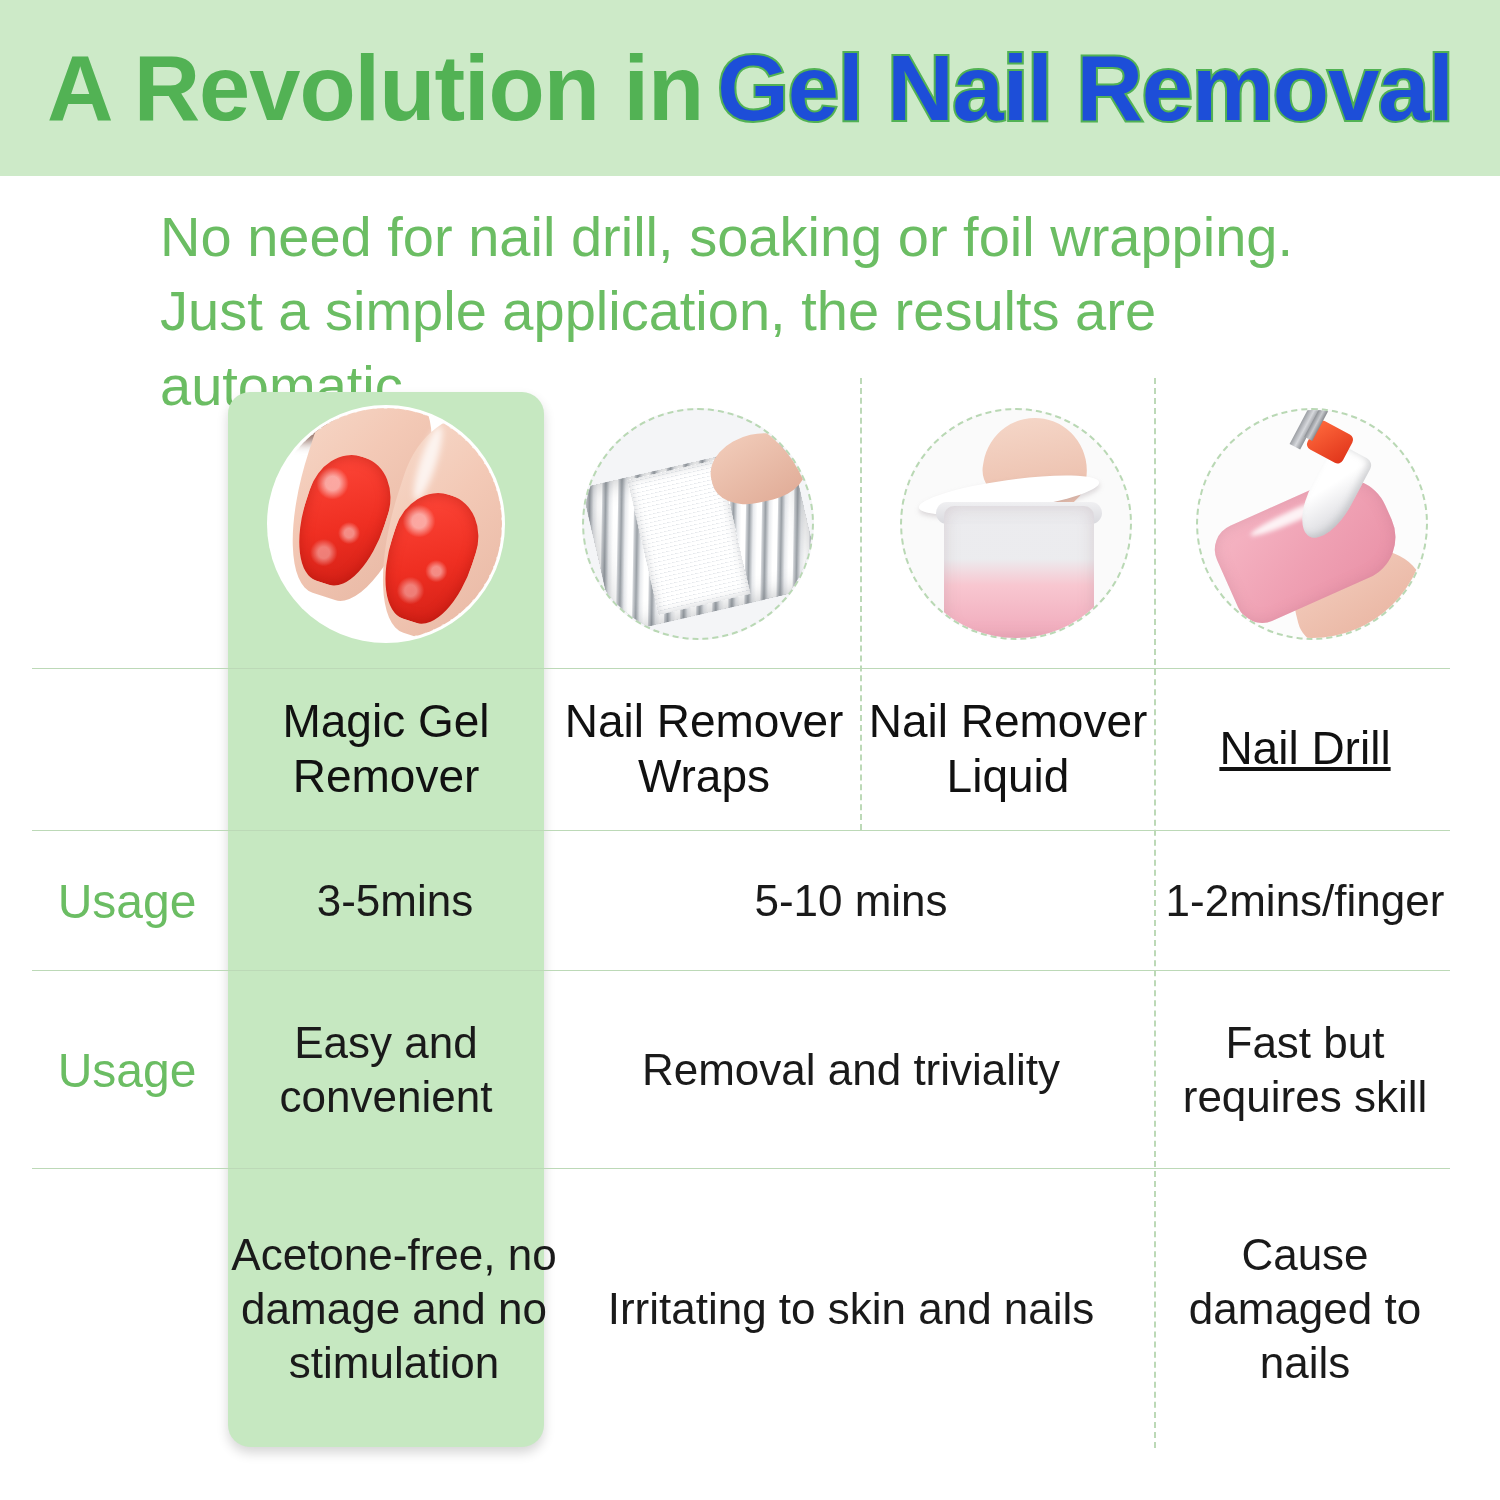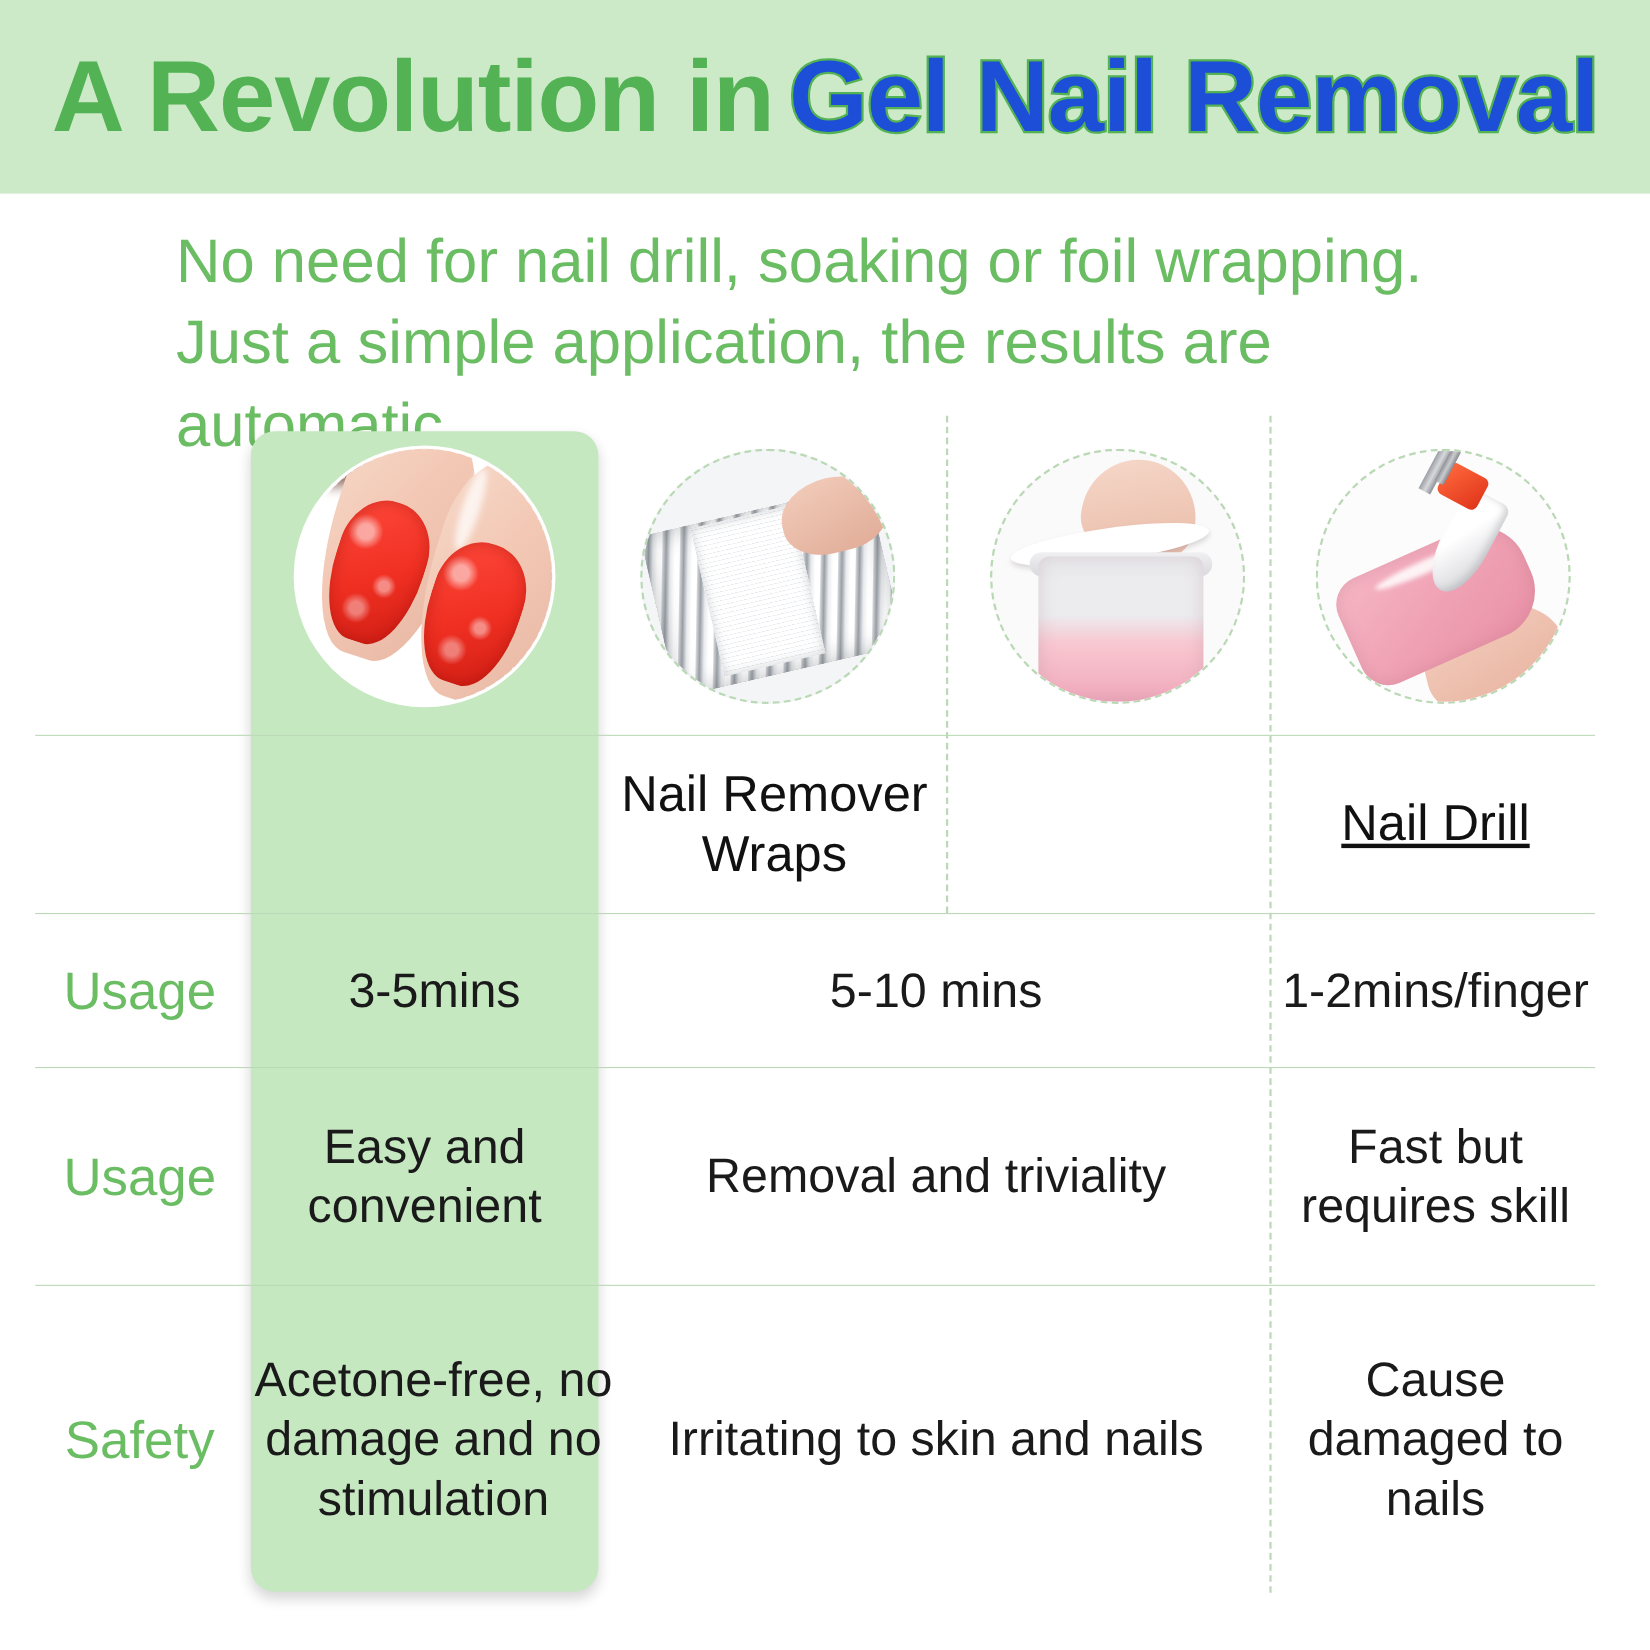--- a/index.html
+++ b/index.html
@@ -252,33 +252,34 @@
     <div class="hrule" style="top:452px;"></div>
     <div class="hrule" style="top:592px;"></div>
     <div class="hrule" style="top:790px;"></div>
 
     <div class="vdash" style="left:828px; top:0px; height:452px;"></div>
 
     <div class="vdash" style="left:1122px; top:0px; height:1070px;"></div>
 
     <div class="grid">
 
+      <div class="cell hdrtext" style="left:196px; top:292px; width:316px; height:158px;">Magic Gel Remover</div>
       <div class="cell hdrtext" style="left:520px; top:292px; width:304px; height:158px;">Nail Remover Wraps</div>
+      <div class="cell hdrtext" style="left:834px; top:292px; width:284px; height:158px;">Nail Remover Liquid</div>
       <div class="cell hdrtext" style="left:1128px; top:292px; width:290px; height:158px;text-decoration:underline;">Nail Drill</div>
 
       <div class="cell rowlabel" style="left:0px; top:454px; width:190px; height:138px;">Usage</div>
       <div class="cell celltext" style="left:205px; top:454px; width:316px; height:138px;">3-5mins</div>
       <div class="cell celltext" style="left:520px; top:454px; width:598px; height:138px;">5-10 mins</div>
       <div class="cell celltext" style="left:1128px; top:454px; width:290px; height:138px;">1-2mins/finger</div>
 
       <div class="cell rowlabel" style="left:0px; top:594px; width:190px; height:196px;">Usage</div>
       <div class="cell celltext" style="left:196px; top:594px; width:316px; height:196px;">Easy and convenient</div>
       <div class="cell celltext" style="left:520px; top:594px; width:598px; height:196px;">Removal and triviality</div>
       <div class="cell celltext" style="left:1128px; top:594px; width:290px; height:196px;">Fast but requires skill</div>
 
-      <div class="cell rowlabel" style="left:0px; top:792px; width:190px; height:278px;">Safety</div>
       <div class="cell celltext" style="left:196px; top:792px; width:332px; height:278px;">Acetone-free, no damage and no stimulation</div>
       <div class="cell celltext" style="left:520px; top:792px; width:598px; height:278px;">Irritating to skin and nails</div>
       <div class="cell celltext" style="left:1128px; top:792px; width:290px; height:278px;">Cause damaged to nails</div>
 
     </div>
   </div>
 </div>
 
 </body></html>

